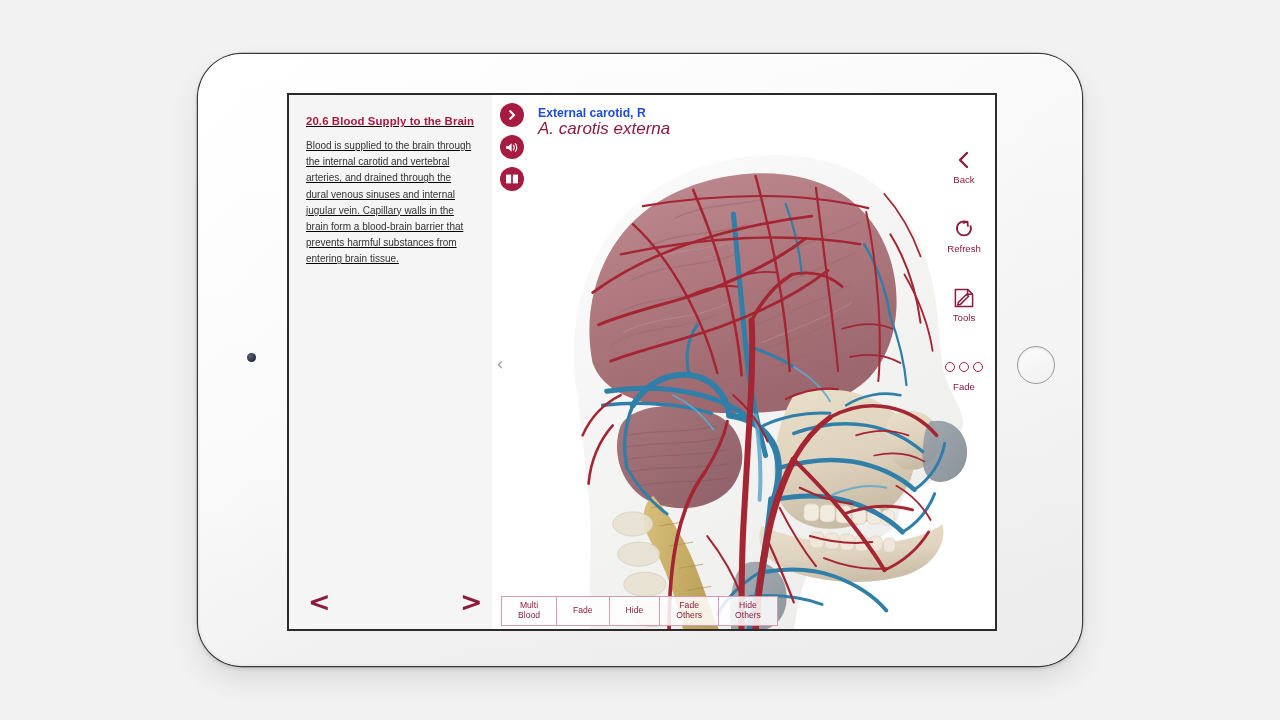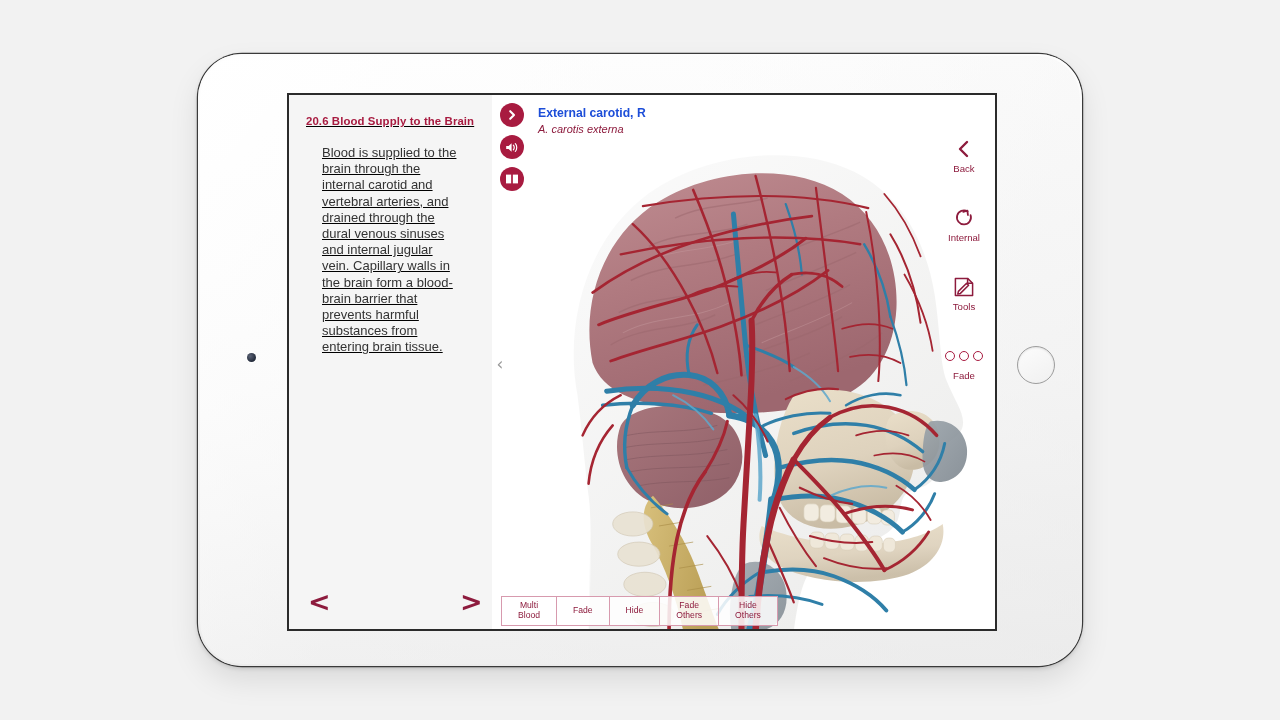--- a/index.html
+++ b/index.html
@@ -51,21 +51,21 @@
     position:relative;
     padding:0;
     box-sizing:border-box;
   }
   .panel-scroll{padding:19px 16px 0 17px;}
   .panel-title{
     color:#a81b40;font-size:11.4px;font-weight:bold;line-height:15px;
     margin:0 0 9px 0;letter-spacing:.1px;
   }
   .panel-body{
-    color:#333333;font-size:13px;line-height:16.2px;margin:16px;
+    color:#333333;font-size:10px;line-height:16.2px;margin:0;
   }
   .link-list{list-style:none;margin:24px 0 0 0;padding:0;}
   .link-list li{
     position:relative;padding-left:13px;margin-bottom:19px;
   }
   .link-list li::before{
     content:"";position:absolute;left:0;top:6px;width:5px;height:5px;border-radius:50%;
     background:#a81b40;
   }
   .link-list a{
@@ -102,35 +102,35 @@
   .anat svg{display:block;width:100%;height:100%;}
 
   
   .struct-head{
     position:absolute;left:46px;top:11px;z-index:6;
   }
   .struct-name{
     color:#1d4ed8;font-size:12.2px;font-weight:bold;margin:0;line-height:15px;
   }
   .struct-latin{
-    color:#8d1b3d;font-size:11px;font-style:italic;margin:1px 0 0 0;line-height:14px;
+    color:#8d1b3d;font-size:17px;font-style:italic;margin:1px 0 0 0;line-height:14px;
   }
 
   
   .circ-btns{position:absolute;left:8px;top:8px;z-index:7;}
   .circ-btn{
     width:24px;height:24px;border-radius:50%;background:#a81b40;
     display:flex;align-items:center;justify-content:center;margin-bottom:8px;
     color:#ffffff;cursor:pointer;
   }
   .circ-btn svg{display:block;}
 
   
   .rail{
-    position:absolute;right:0;top:1px;width:62px;height:100%;z-index:6;
+    position:absolute;right:0;top:12px;width:62px;height:100%;z-index:6;
     padding-top:40px;box-sizing:border-box;
   }
   .rail-item{
     width:100%;text-align:center;margin-bottom:31px;cursor:pointer;color:#8d1b3d;
   }
   .rail-glyph{height:26px;display:flex;align-items:center;justify-content:center;}
   .rail-label{font-size:9.6px;margin-top:1px;color:#8d1b3d;line-height:11px;}
   .dots{display:flex;gap:4px;justify-content:center;align-items:center;}
   .dots i{width:8px;height:8px;border-radius:50%;border:1.3px solid #a81b40;display:block;}
 
@@ -433,21 +433,21 @@
           <div class="rail-label">Back</div>
         </div>
 
         <div class="rail-item">
           <div class="rail-glyph">
             <svg width="21" height="21" viewBox="0 0 21 21">
               <path d="M16.6 7.2 A7 7 0 1 1 13.6 3.4" fill="none" stroke="#8d1b3d" stroke-width="1.8" stroke-linecap="round"></path>
               <path d="M13.9 7.0 L13.4 2.6 L9.2 3.8" fill="none" stroke="#8d1b3d" stroke-width="1.8" stroke-linecap="round" stroke-linejoin="round"></path>
             </svg>
           </div>
-          <div class="rail-label">Internal</div>
+          <div class="rail-label">Refresh</div>
         </div>
 
         <div class="rail-item">
           <div class="rail-glyph">
             <svg width="22" height="22" viewBox="0 0 22 22">
               <path d="M2.4 2.4 H14.6 L19.6 7.2 V19.6 H2.4 Z" fill="none" stroke="#8d1b3d" stroke-width="1.5" stroke-linejoin="round"></path>
               <path d="M14.6 2.4 V7.2 H19.6" fill="none" stroke="#8d1b3d" stroke-width="1.5" stroke-linejoin="round"></path>
               <path d="M5.4 15.4 L13.6 7.2 L15.6 9.2 L7.4 17.4 L4.8 18 Z" fill="none" stroke="#8d1b3d" stroke-width="1.5" stroke-linejoin="round"></path>
             </svg>
           </div>

